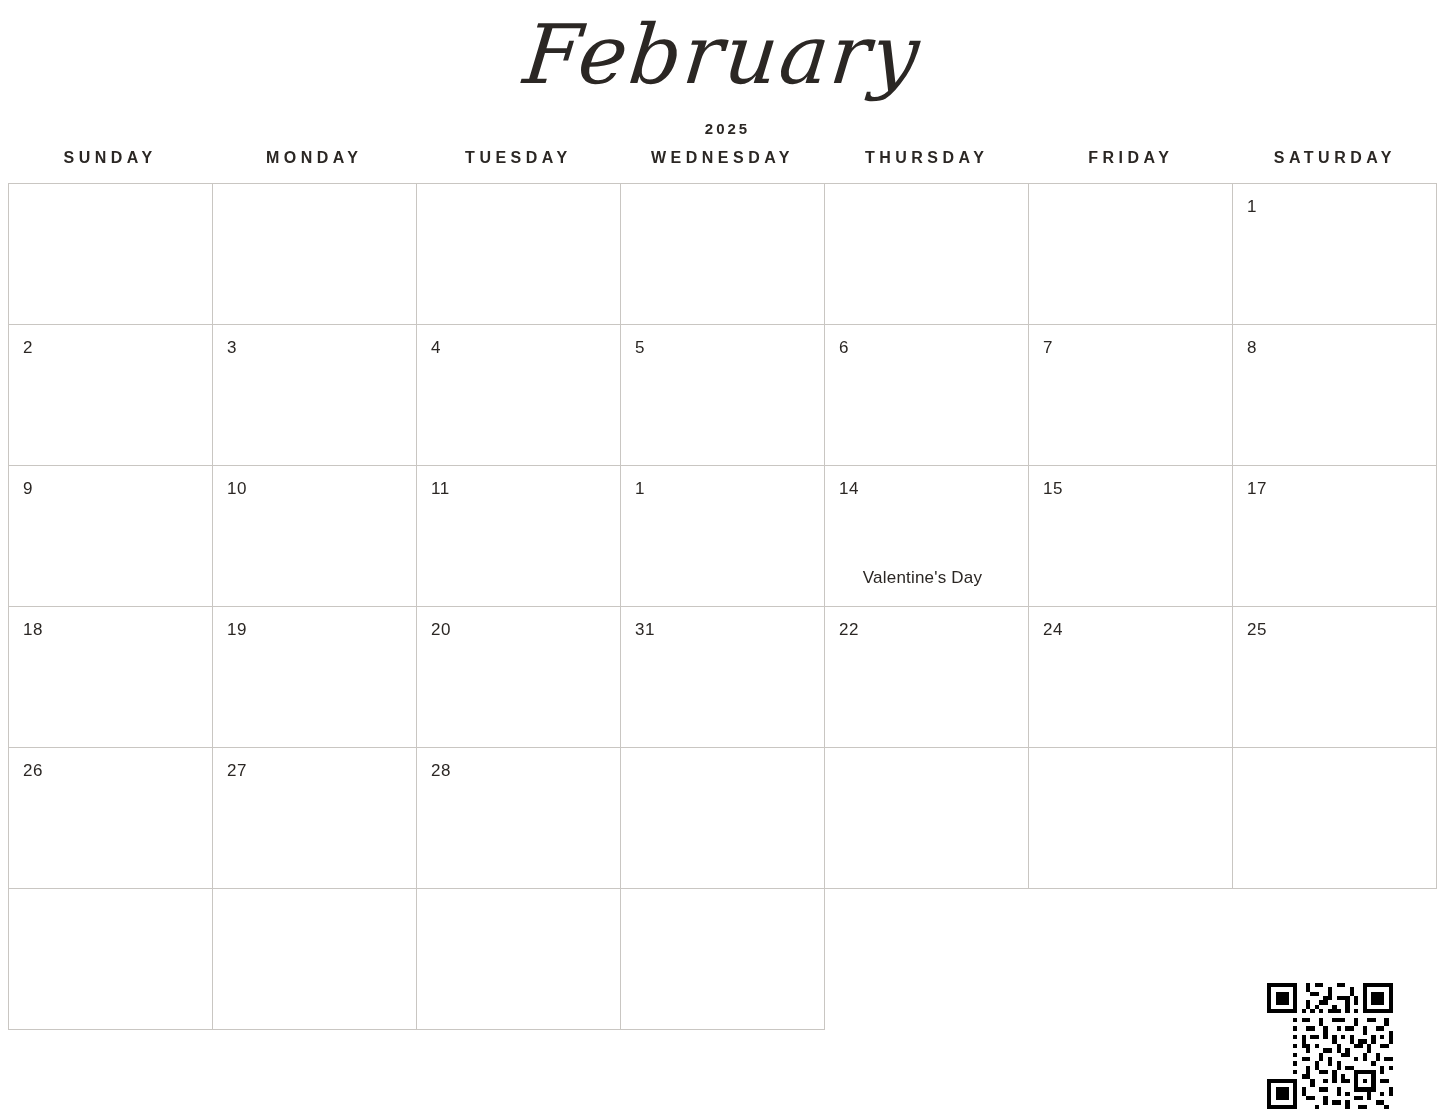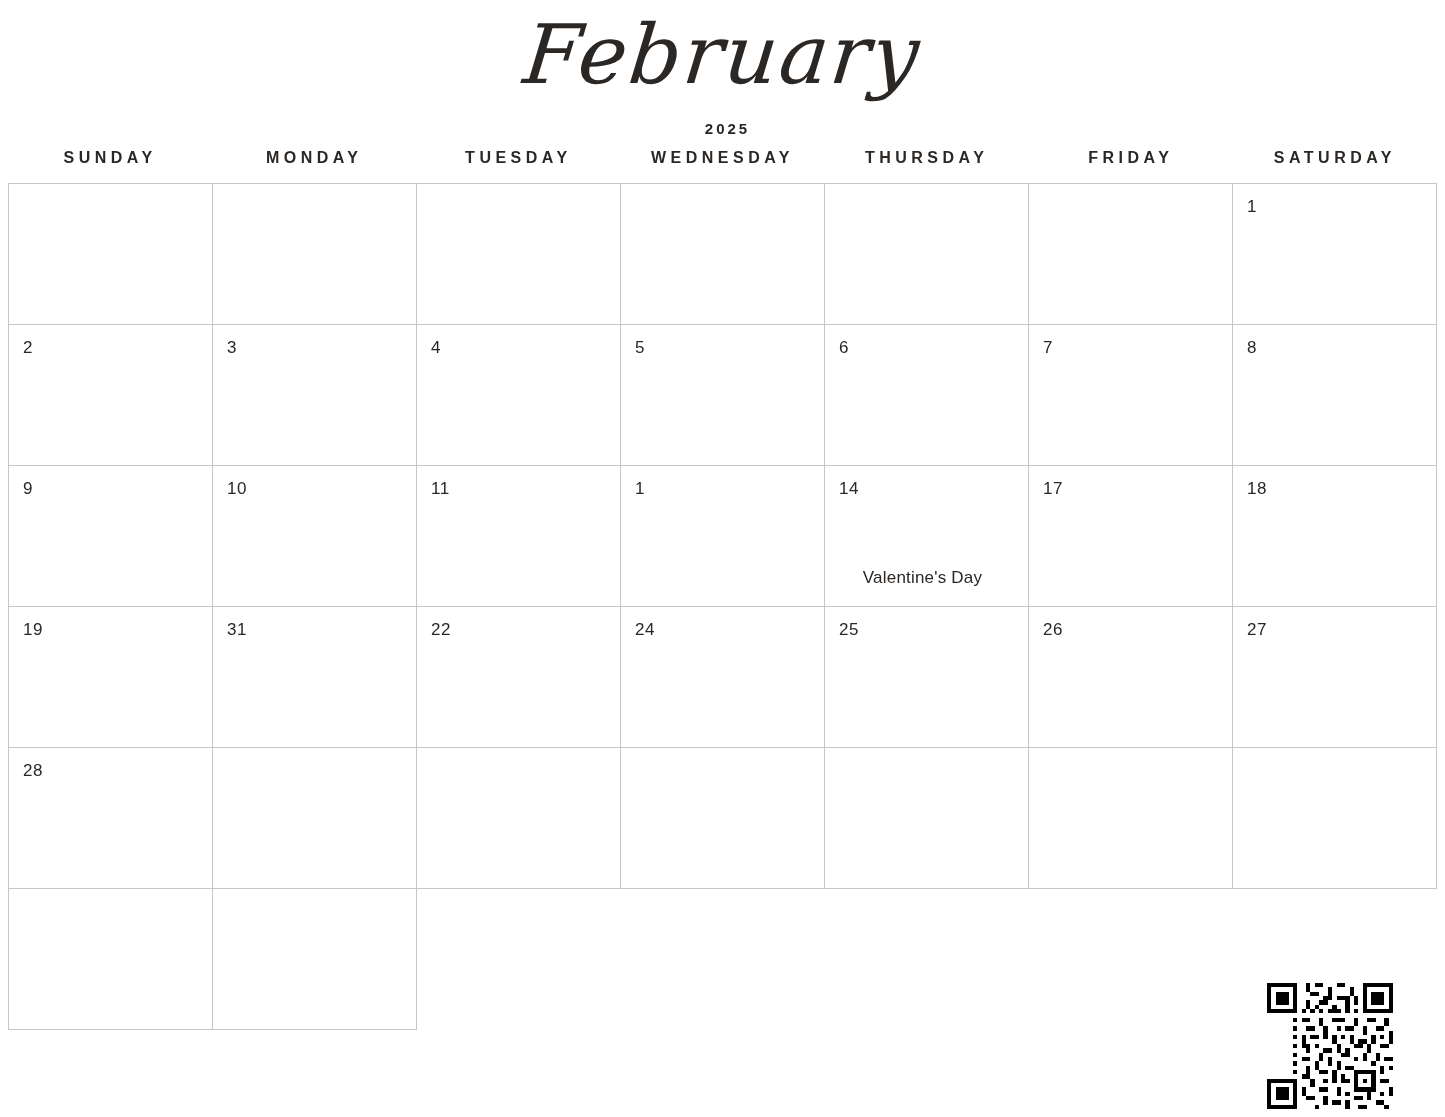--- a/index.html
+++ b/index.html
@@ -167,27 +167,33 @@
         <div class="daynum">11</div>
       </div>
       <div class="cell">
         <div class="daynum">1</div>
       </div>
       <div class="cell">
         <div class="daynum">14</div>
         <div class="event">Valentine's Day</div>
       </div>
       <div class="cell">
+        <div class="daynum">15</div>
+      </div>
+      <div class="cell">
         <div class="daynum">17</div>
       </div>
       <div class="cell">
         <div class="daynum">18</div>
       </div>
       <div class="cell">
         <div class="daynum">19</div>
+      </div>
+      <div class="cell">
+        <div class="daynum">20</div>
       </div>
       <div class="cell">
         <div class="daynum">31</div>
       </div>
       <div class="cell">
         <div class="daynum">22</div>
       </div>
       <div class="cell">
         <div class="daynum">24</div>
       </div>

